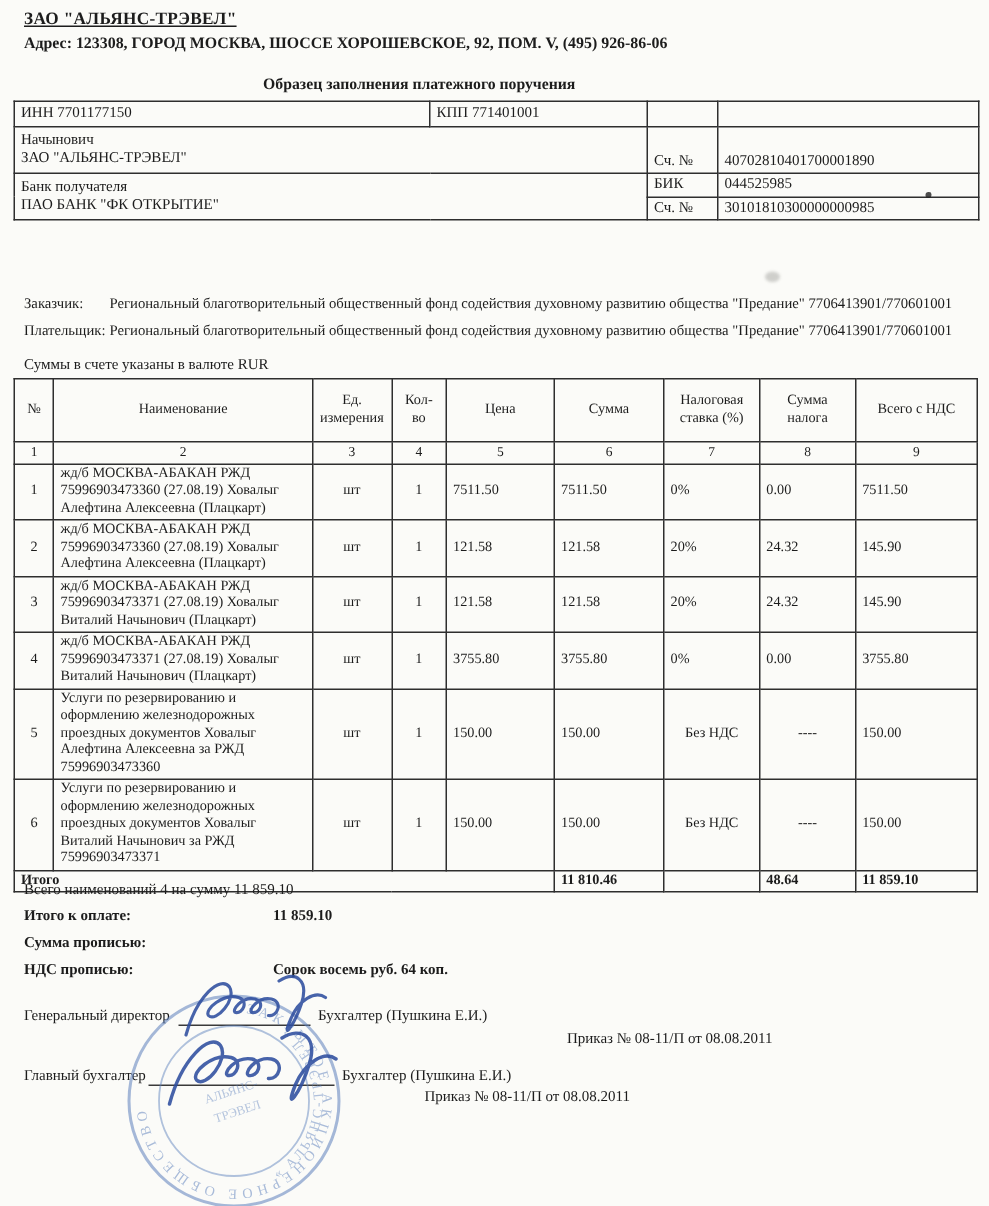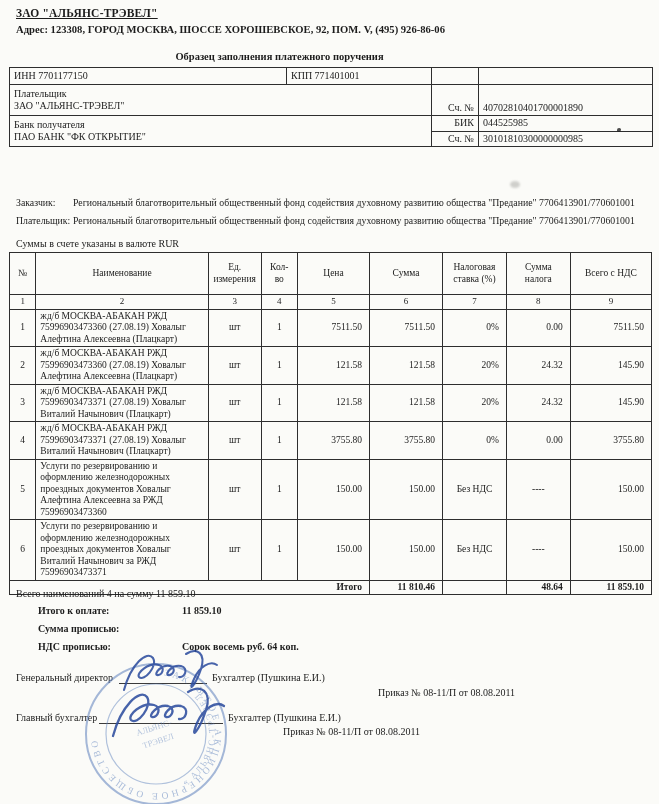--- a/index.html
+++ b/index.html
@@ -11,41 +11,41 @@
   .center{left:0;width:559px;text-align:center;}
   
   .company{left:16px;top:7px;font-size:11.5px;font-weight:bold;text-decoration:underline;letter-spacing:.2px;}
   .address{left:16px;top:24px;font-size:10.6px;font-weight:bold;}
   .sample-title{top:51px;font-size:10.5px;font-weight:bold;}
   
   table{border-collapse:collapse;table-layout:fixed;}
   td{border:1px solid #2e2e2e;padding:1px 4px;overflow:hidden;}
   .bank-table{left:9px;top:67px;width:643px;font-size:10px;line-height:12.5px;font-family:Liberation Serif, serif;}
   .bank-table{border:1.5px solid #2e2e2e;}
-  .bank-table td.lbl{text-align:right;}
+  .bank-table td.lbl{text-align:left;}
   .bank-table td.vb{vertical-align:bottom;}
   .h17{height:17px;} .h31{height:31px;} .h15{height:15px;}
   .invoice-title{top:155px;font-size:13px;font-weight:bold;letter-spacing:.2px;}
   .party{left:16px;font-size:9.8px;display:flex;width:630px;}
   .party .plbl{flex:0 0 57px;}
   .party .ptxt{flex:1;}
   .cust{top:197px;} .payer{top:215px;}
   .currency-note{left:16px;top:238px;font-size:10px;}
   .items-table{left:9px;top:252px;width:643px;font-size:9.5px;line-height:11.5px;border:1.5px solid #2e2e2e;}
   .items-table td{vertical-align:middle;}
   .items-table .hd{text-align:center;}
   .items-table .cnum{text-align:center;font-size:9px;}
   .items-table .c{text-align:center;}
-  .items-table .r{text-align:right;padding-right:7px;}
+  .items-table .r{text-align:left;padding-right:7px;}
   .items-table .name{padding-left:4px;}
   .rh{height:42px;} .rn{height:12px;} .rc{height:12px;}
   .r34{height:34px;} .r32{height:32px;} .r55{height:55px;} .r50{height:50px;} .rt{height:13px;}
   
   .sum1{left:16px;top:588px;font-size:10px;}
-  .slbl{left:16px;font-size:10px;font-weight:bold;margin-left:22px;}
+  .slbl{left:16px;font-size:10px;font-weight:bold;}
   .sval{left:182px;font-size:10px;font-weight:bold;}
   .y604{top:605px;} .y622{top:623px;} .y640{top:641px;}
   
   .sigrow{font-size:10px;}
   .sigline{border-bottom:1px solid #3a3a3a;height:11px;display:inline-block;}
   .order{font-size:10px;}
   .auth{left:16px;top:742px;font-size:10px;}
   .u{text-decoration:underline;}
   
   .stamp{left:80px;top:660px;z-index:2;filter:blur(0.4px);opacity:.75;}
@@ -71,21 +71,21 @@
       </colgroup>
     <tbody>
         <tr class="h17">
       <td>ИНН 7701177150</td>
       <td>КПП 771401001</td>
       <td></td>
       <td></td>
     </tr>
     <tr class="h31">
       <td colspan="2">
-        <div>Плательщик</div>
+        <div>Начынович</div>
         <div>ЗАО "АЛЬЯНС-ТРЭВЕЛ"</div>
       </td>
       <td class="lbl vb">Сч. №</td>
       <td class="vb">40702810401700001890</td>
     </tr>
     <tr class="h15">
       <td colspan="2" rowspan="2">
         <div>Банк получателя</div>
         <div>ПАО БАНК "ФК ОТКРЫТИЕ"</div>
       </td>

